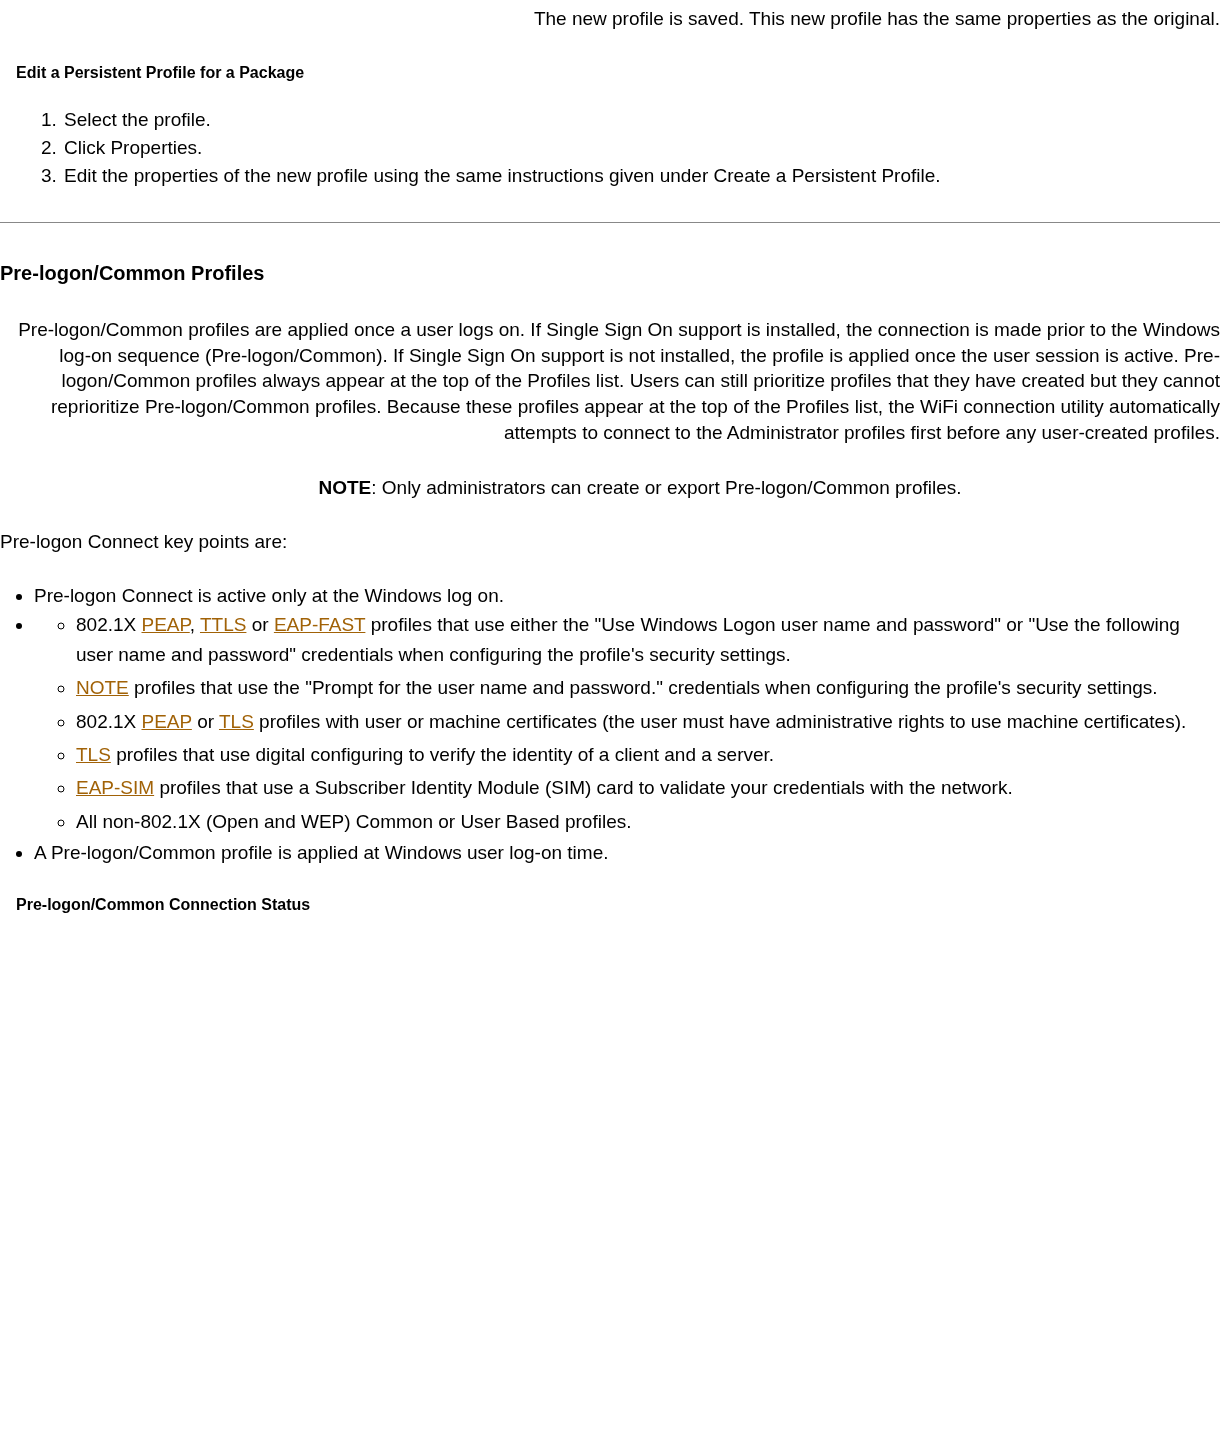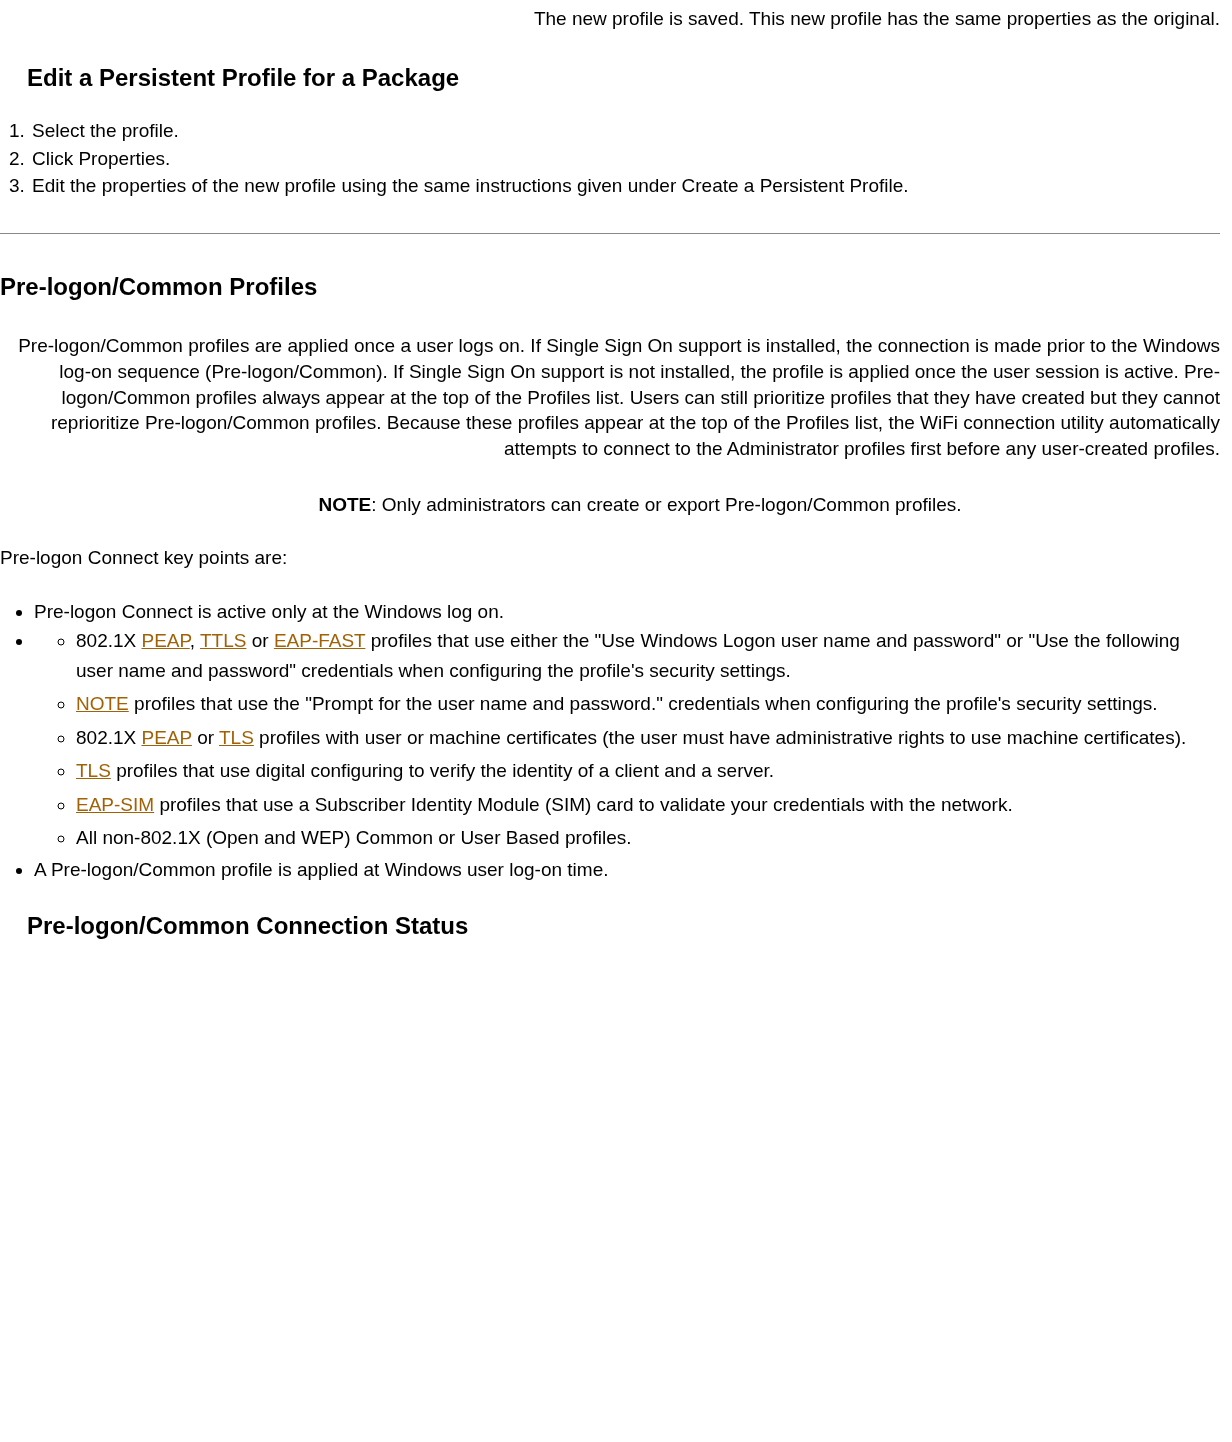--- a/index.html
+++ b/index.html
@@ -12,38 +12,38 @@
     padding: 6px 12px 20px 0;
     width: 1232px;
     box-sizing: border-box;
   }
   .para {
     margin: 0 0 30px 0;
     text-align: right;
   }
   .h3 {
     font-weight: bold;
-    font-size: 24px;
-    margin: 28px 0 24px 15px;
+    font-size: 16px;
+    margin: 28px 0 24px 4px;
     padding-left: 12px;
   }
   .h2 {
     font-weight: bold;
-    font-size: 24px;
+    font-size: 20px;
     margin: 36px 0 30px 0;
   }
   hr {
     border: none;
     border-top: 1px solid #888;
     border-bottom: 1px solid #fff;
     margin: 12px 0 10px 0;
   }
   ol.steps {
     margin: 0 0 34px 0;
-    padding-left: 30px;
+    padding-left: 62px;
   }
   ol.steps li {
     padding-left: 2px;
     margin-bottom: 2px;
   }
   .note-block {
     margin: 20px 0 28px 60px;
     text-align: center;
   }
   .note-label {

